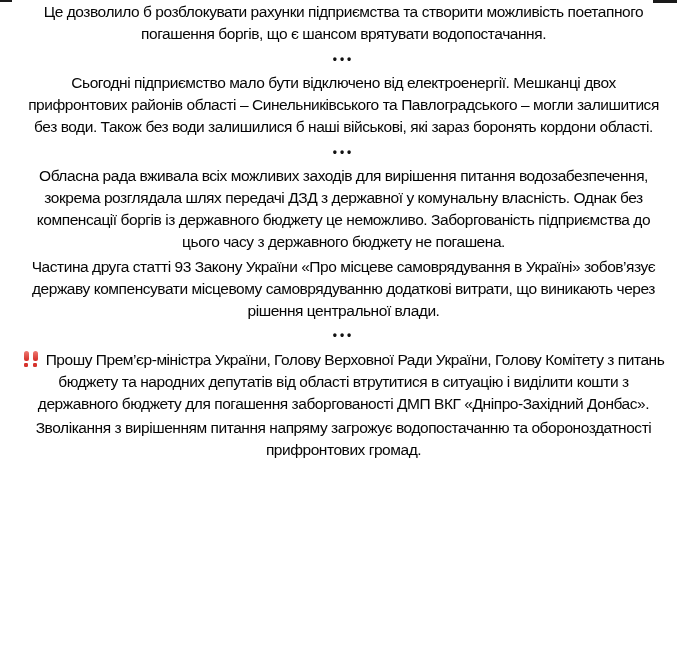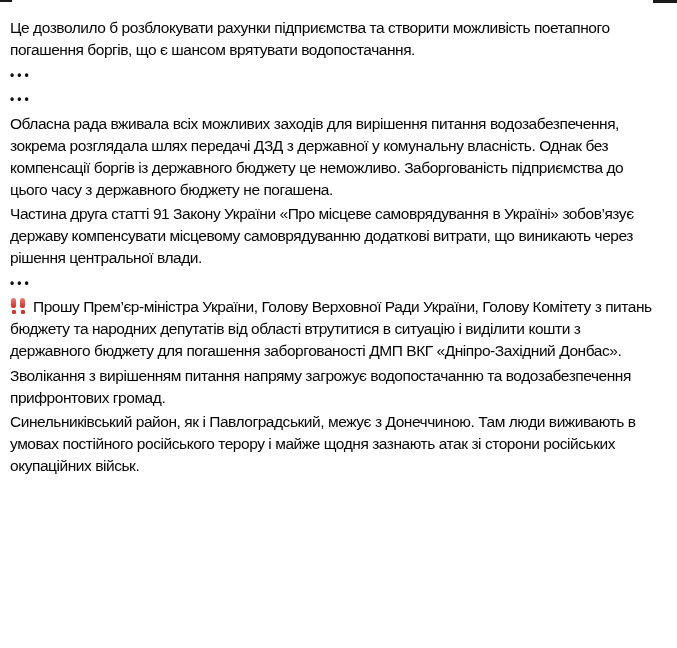--- a/index.html
+++ b/index.html
@@ -6,21 +6,22 @@
   body {
     width: 677px;
     height: 648px;
     background: #ffffff;
     overflow: hidden;
     font-family: "Liberation Sans", sans-serif;
     color: #050505;
     position: relative;
   }
   .post {
-    padding: 17px 0 0 10px;
+    padding: 1px 0 0 10px;
+    text-align: center;
   }
   p.para {
     margin: 0 0 2.5px 0;
     font-size: 15.5px;
     line-height: 22px;
     letter-spacing: -0.45px;
     white-space: pre;
     font-weight: 400;
   }
   p.sep {
@@ -75,40 +76,40 @@
 <div class="artifact artifact-left"></div>
 <div class="artifact artifact-right"></div>
 
 <div class="post">
 
   <p class="para">Це дозволило б розблокувати рахунки підприємства та створити можливість поетапного
 погашення боргів, що є шансом врятувати водопостачання.</p>
 
   <p class="sep">•••</p>
 
+  <p class="para">Сьогодні підприємство мало бути відключено від електроенергії. Мешканці двох
+прифронтових районів області – Синельниківського та Павлоградського – могли залишитися
+без води. Також без води залишилися б наші військові, які зараз боронять кордони області.</p>
 
 
   <p class="sep">•••</p>
 
   <p class="para">Обласна рада вживала всіх можливих заходів для вирішення питання водозабезпечення,
 зокрема розглядала шлях передачі ДЗД з державної у комунальну власність. Однак без
 компенсації боргів із державного бюджету це неможливо. Заборгованість підприємства до
 цього часу з державного бюджету не погашена.</p>
 
-  <p class="para">Частина друга статті 91 Закону України «Про місцеве самоврядування в Україні» зобов’язує
+  <p class="para">Частина друга статті 93 Закону України «Про місцеве самоврядування в Україні» зобов’язує
 державу компенсувати місцевому самоврядуванню додаткові витрати, що виникають через
 рішення центральної влади.</p>
 
   <p class="sep">•••</p>
 
   <p class="para"><span class="dblexcl"><i class="b1"></i><i class="b2"></i></span><span>Прошу Прем’єр-міністра України, Голову Верховної Ради України, Голову Комітету з питань
 бюджету та народних депутатів від області втрутитися в ситуацію і виділити кошти з
 державного бюджету для погашення заборгованості ДМП ВКГ «Дніпро-Західний Донбас».</span></p>
 
-  <p class="para">Зволікання з вирішенням питання напряму загрожує водопостачанню та водозабезпечення
+  <p class="para">Зволікання з вирішенням питання напряму загрожує водопостачанню та обороноздатності
 прифронтових громад.</p>
 
-  <p class="para">Синельниківський район, як і Павлоградський, межує з Донеччиною. Там люди виживають в
-умовах постійного російського терору і майже щодня зазнають атак зі сторони російських
-окупаційних військ.</p>
 
 
 </div>
 
 </body></html>

